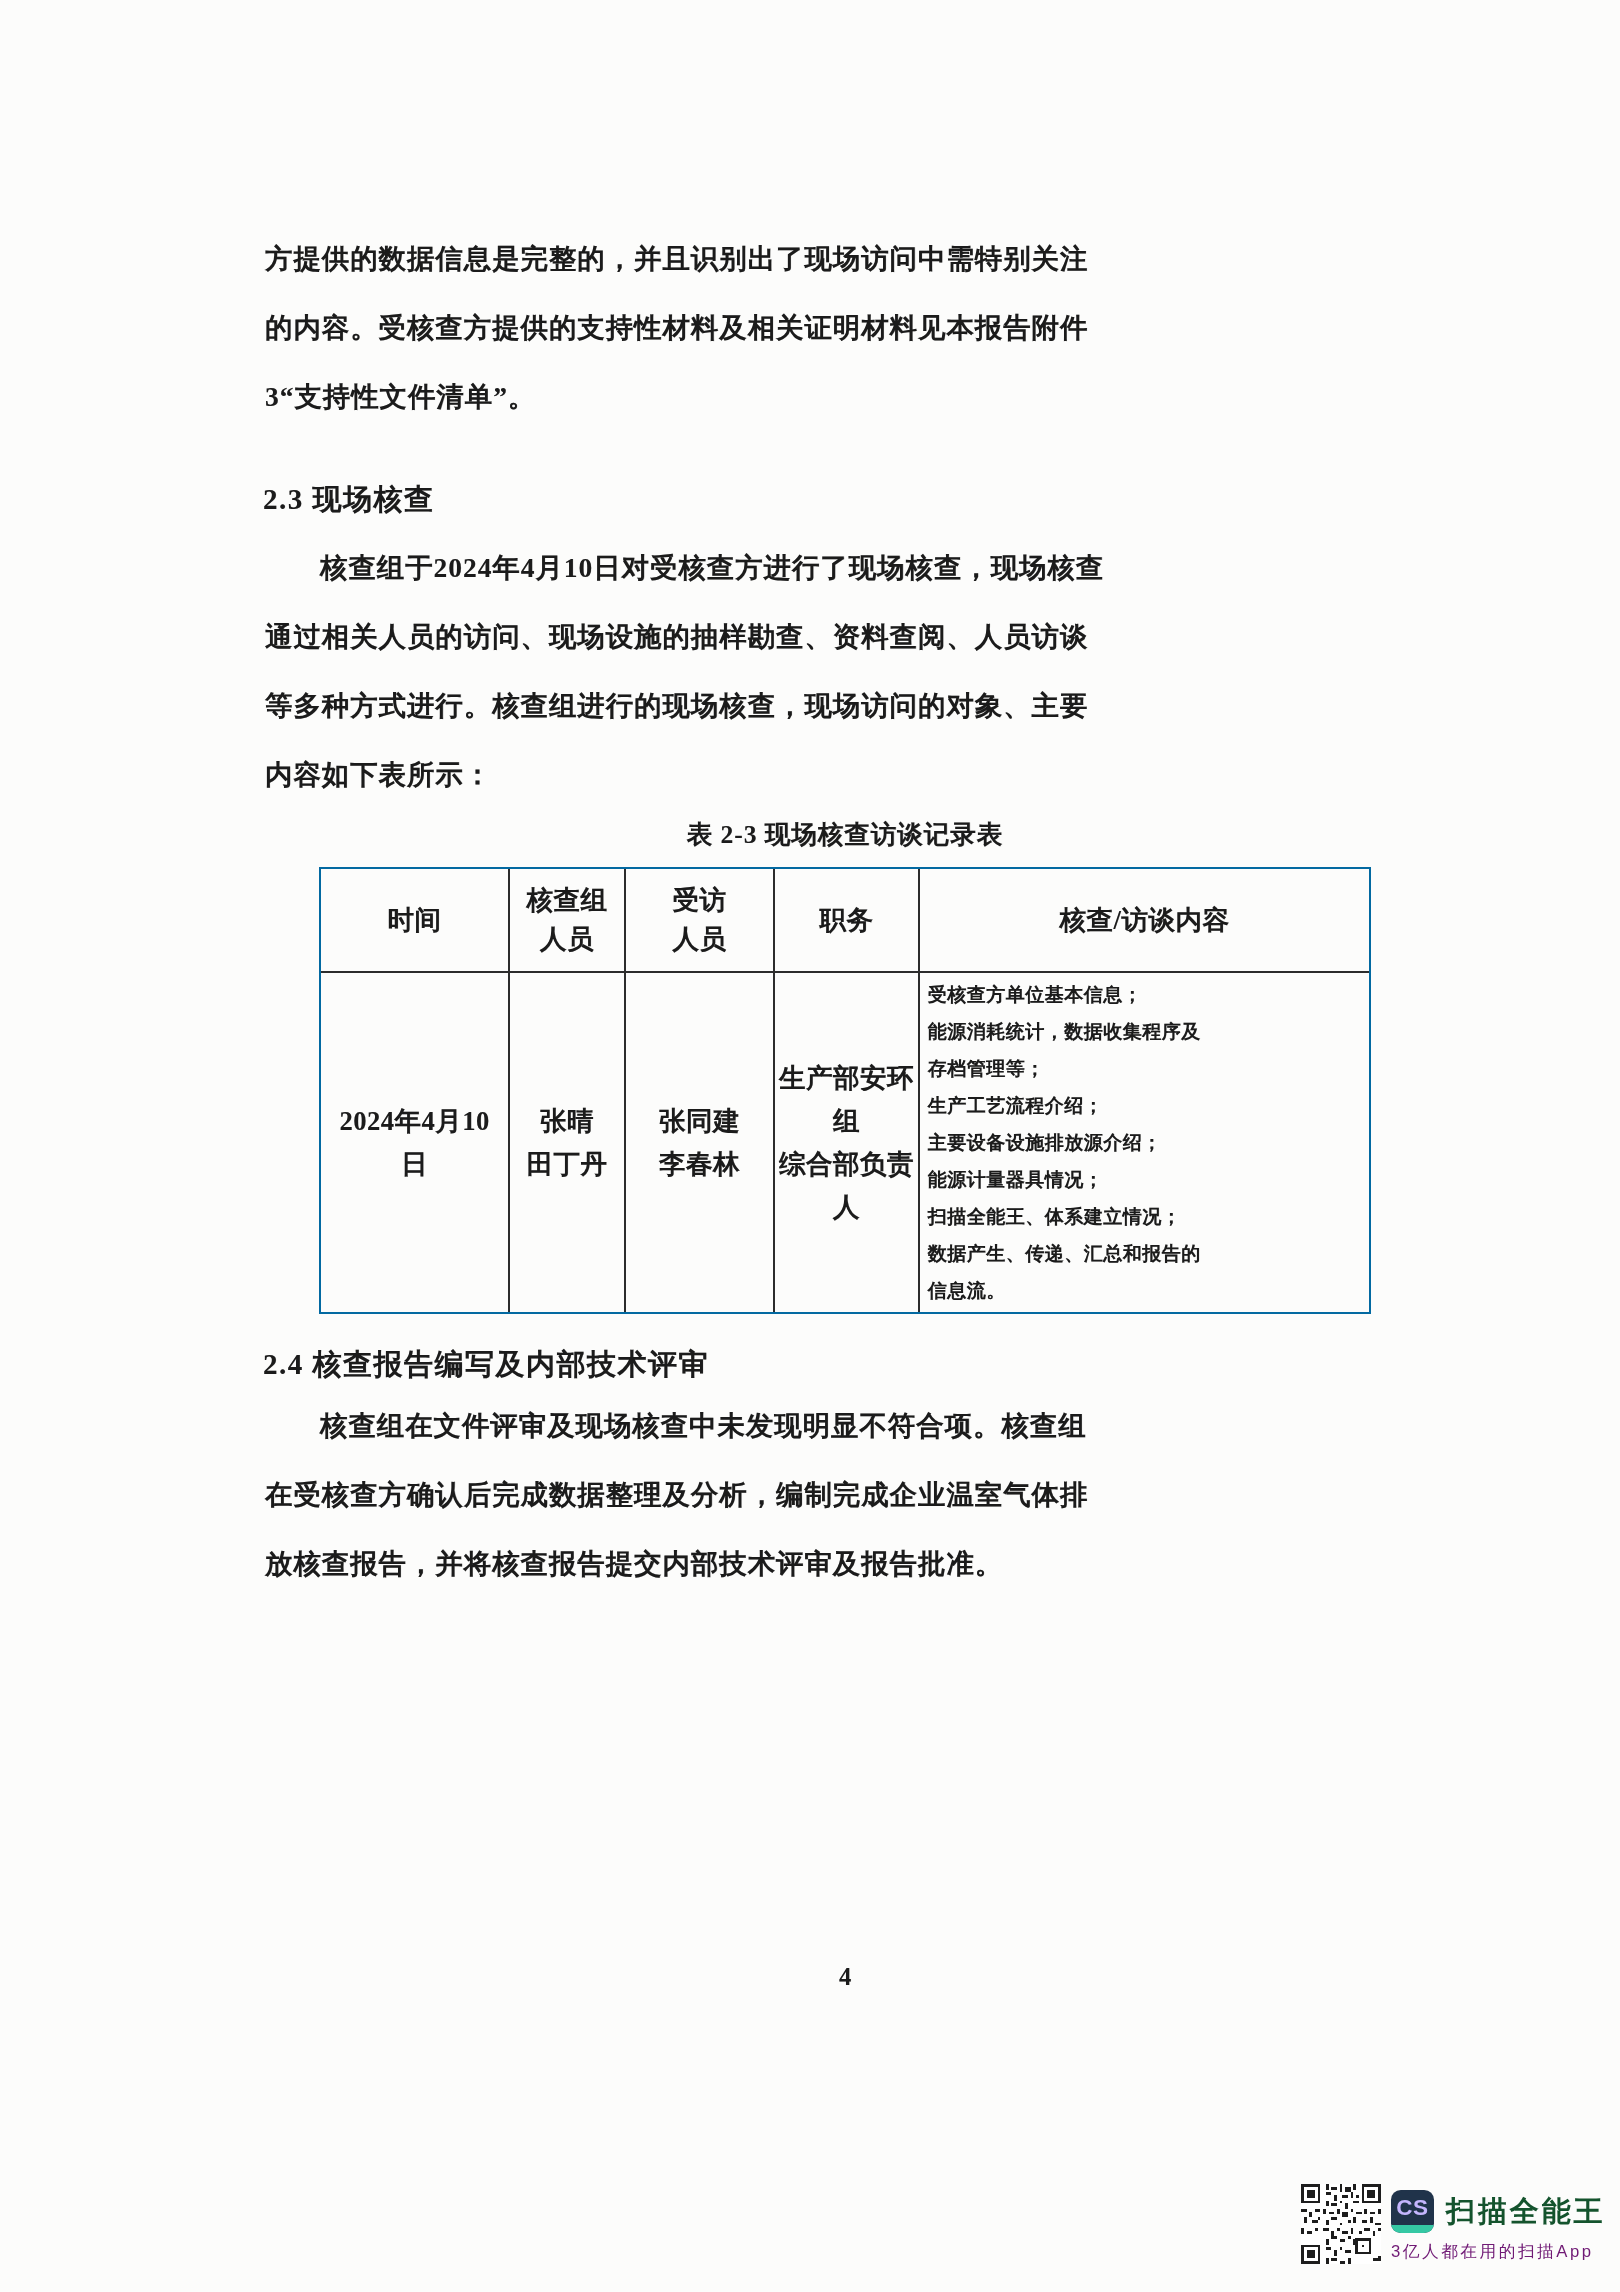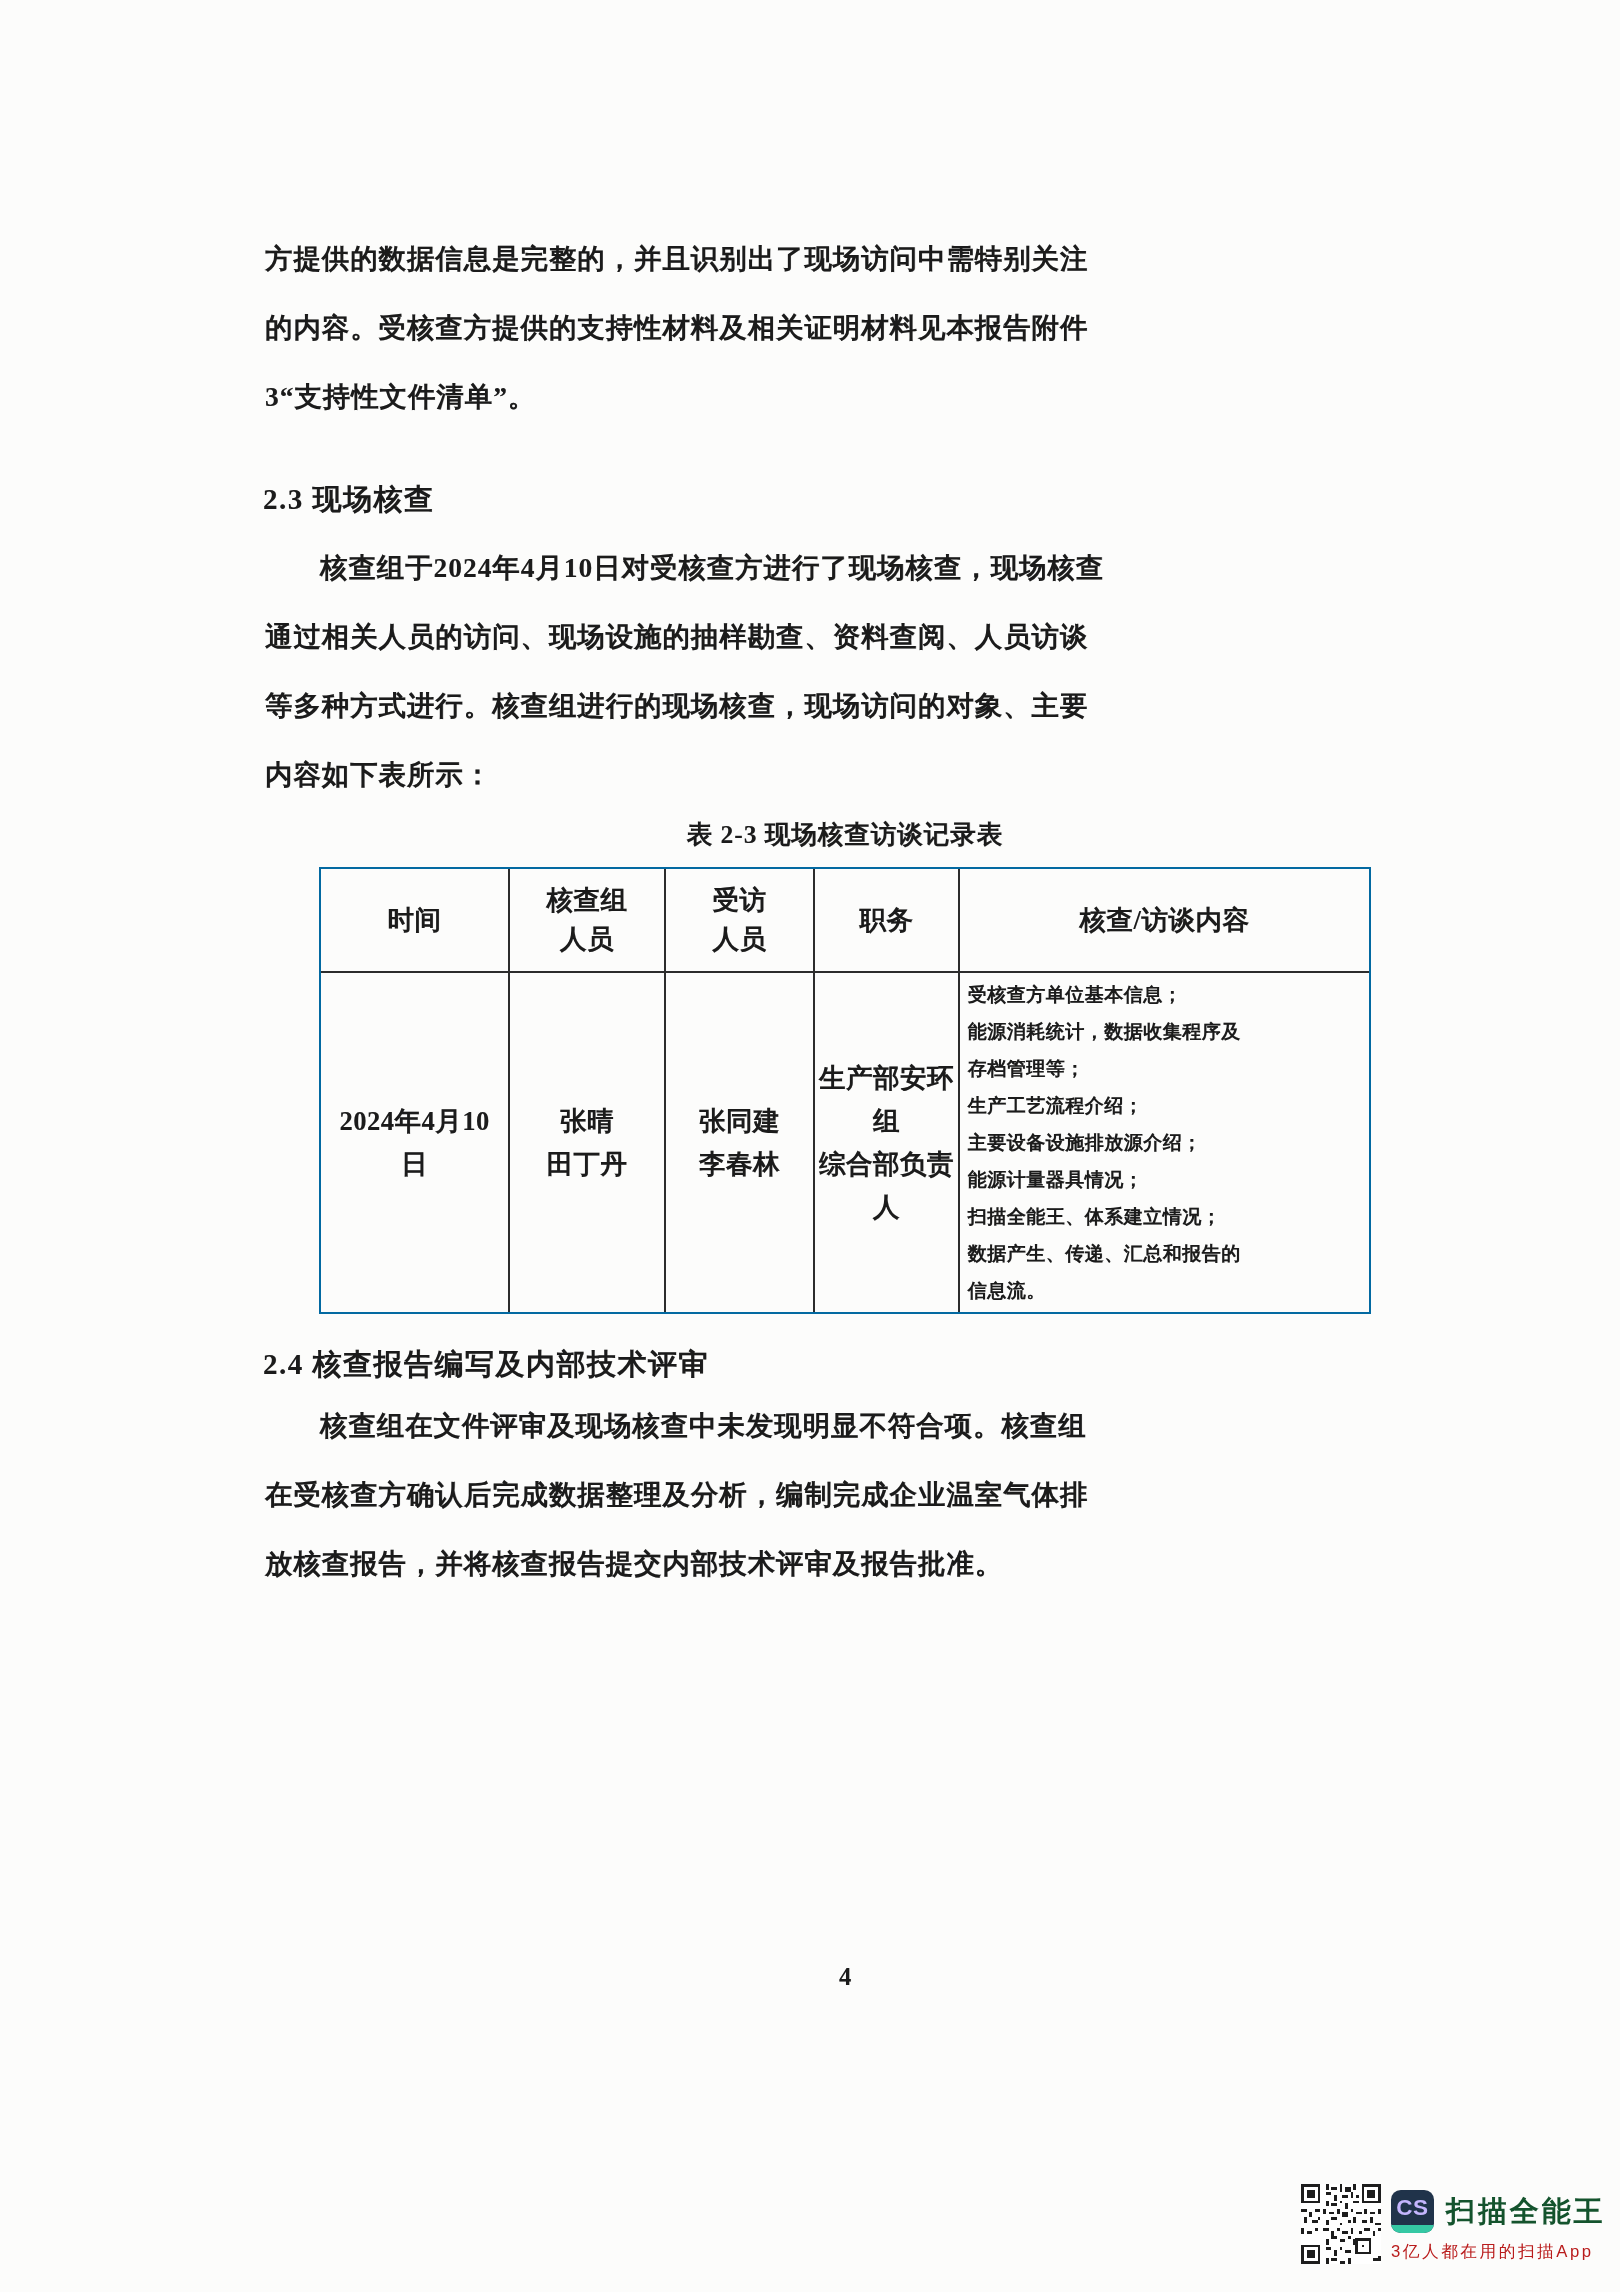--- a/index.html
+++ b/index.html
@@ -30,21 +30,21 @@
             border:2px solid #0369a1; box-sizing:border-box; }
   .trow { display:flex; }
   .trow.hdr { height:102px; border-bottom:2px solid #2c2c2c; }
   .trow.bdy { height:339px; }
   .tcell { box-sizing:border-box; border-right:2px solid #2c2c2c;
            display:flex; flex-direction:column; justify-content:center;
            align-items:center; text-align:center;
            font-size:26.5px; font-weight:600; line-height:39px;
            letter-spacing:0.5px; white-space:nowrap; }
   .tcell:last-child { border-right:none; }
-  .c1 { width:189px; } .c2 { width:156px; } .c3 { width:149px; } .c4 { width:145px; }
+  .c1 { width:189px; } .c2 { width:116px; } .c3 { width:149px; } .c4 { width:145px; }
   .c5 { flex:1; }
   .bdy .tcell { line-height:43px; }
   .bdy .c5 { align-items:flex-start; text-align:left; line-height:37px;
              padding:5.9px 7.8px; font-size:19px; }
 
   .pagenum { position:absolute; left:319px; top:1963px; width:1052px;
              text-align:center; font-size:24.5px; font-weight:700; }
 
   
   .footer { position:absolute; left:1294px; top:2178px; width:304px; height:93px;
@@ -52,21 +52,21 @@
   .qr { position:absolute; left:6.9px; top:5.9px; width:80px; height:80px; }
   .cs-logo { position:absolute; left:97px; top:11.8px; width:43px; height:43px;
              border-radius:9.8px; background:#20334A; overflow:hidden; }
   .cs-logo .cs-text { color:#c4b5fd; font-weight:700; font-size:22.5px;
                       text-align:center; line-height:36px; letter-spacing:0.5px;
                       font-family:"Liberation Sans",sans-serif; }
   .cs-strip { position:absolute; bottom:0; left:0; right:0; height:7.8px; background:#35C8A4; }
   .brand { position:absolute; left:152px; top:13.7px; font-size:29px; font-weight:700;
            color:#14532d; letter-spacing:2.9px; white-space:nowrap; }
   .tagline { position:absolute; left:97px; top:62px; font-size:16.7px;
-             color:#b91c1c; letter-spacing:2.5px; white-space:nowrap; }
+             color:#701a75; letter-spacing:2.5px; white-space:nowrap; }
 </style>
 </head>
 <body>
 
 <div class="page">
 
   <div class="para p1 doc-text">
     <div>方提供的数据信息是完整的，并且识别出了现场访问中需特别关注</div>
     <div>的内容。受核查方提供的支持性材料及相关证明材料见本报告附件</div>
     <div>3“支持性文件清单”。</div>

